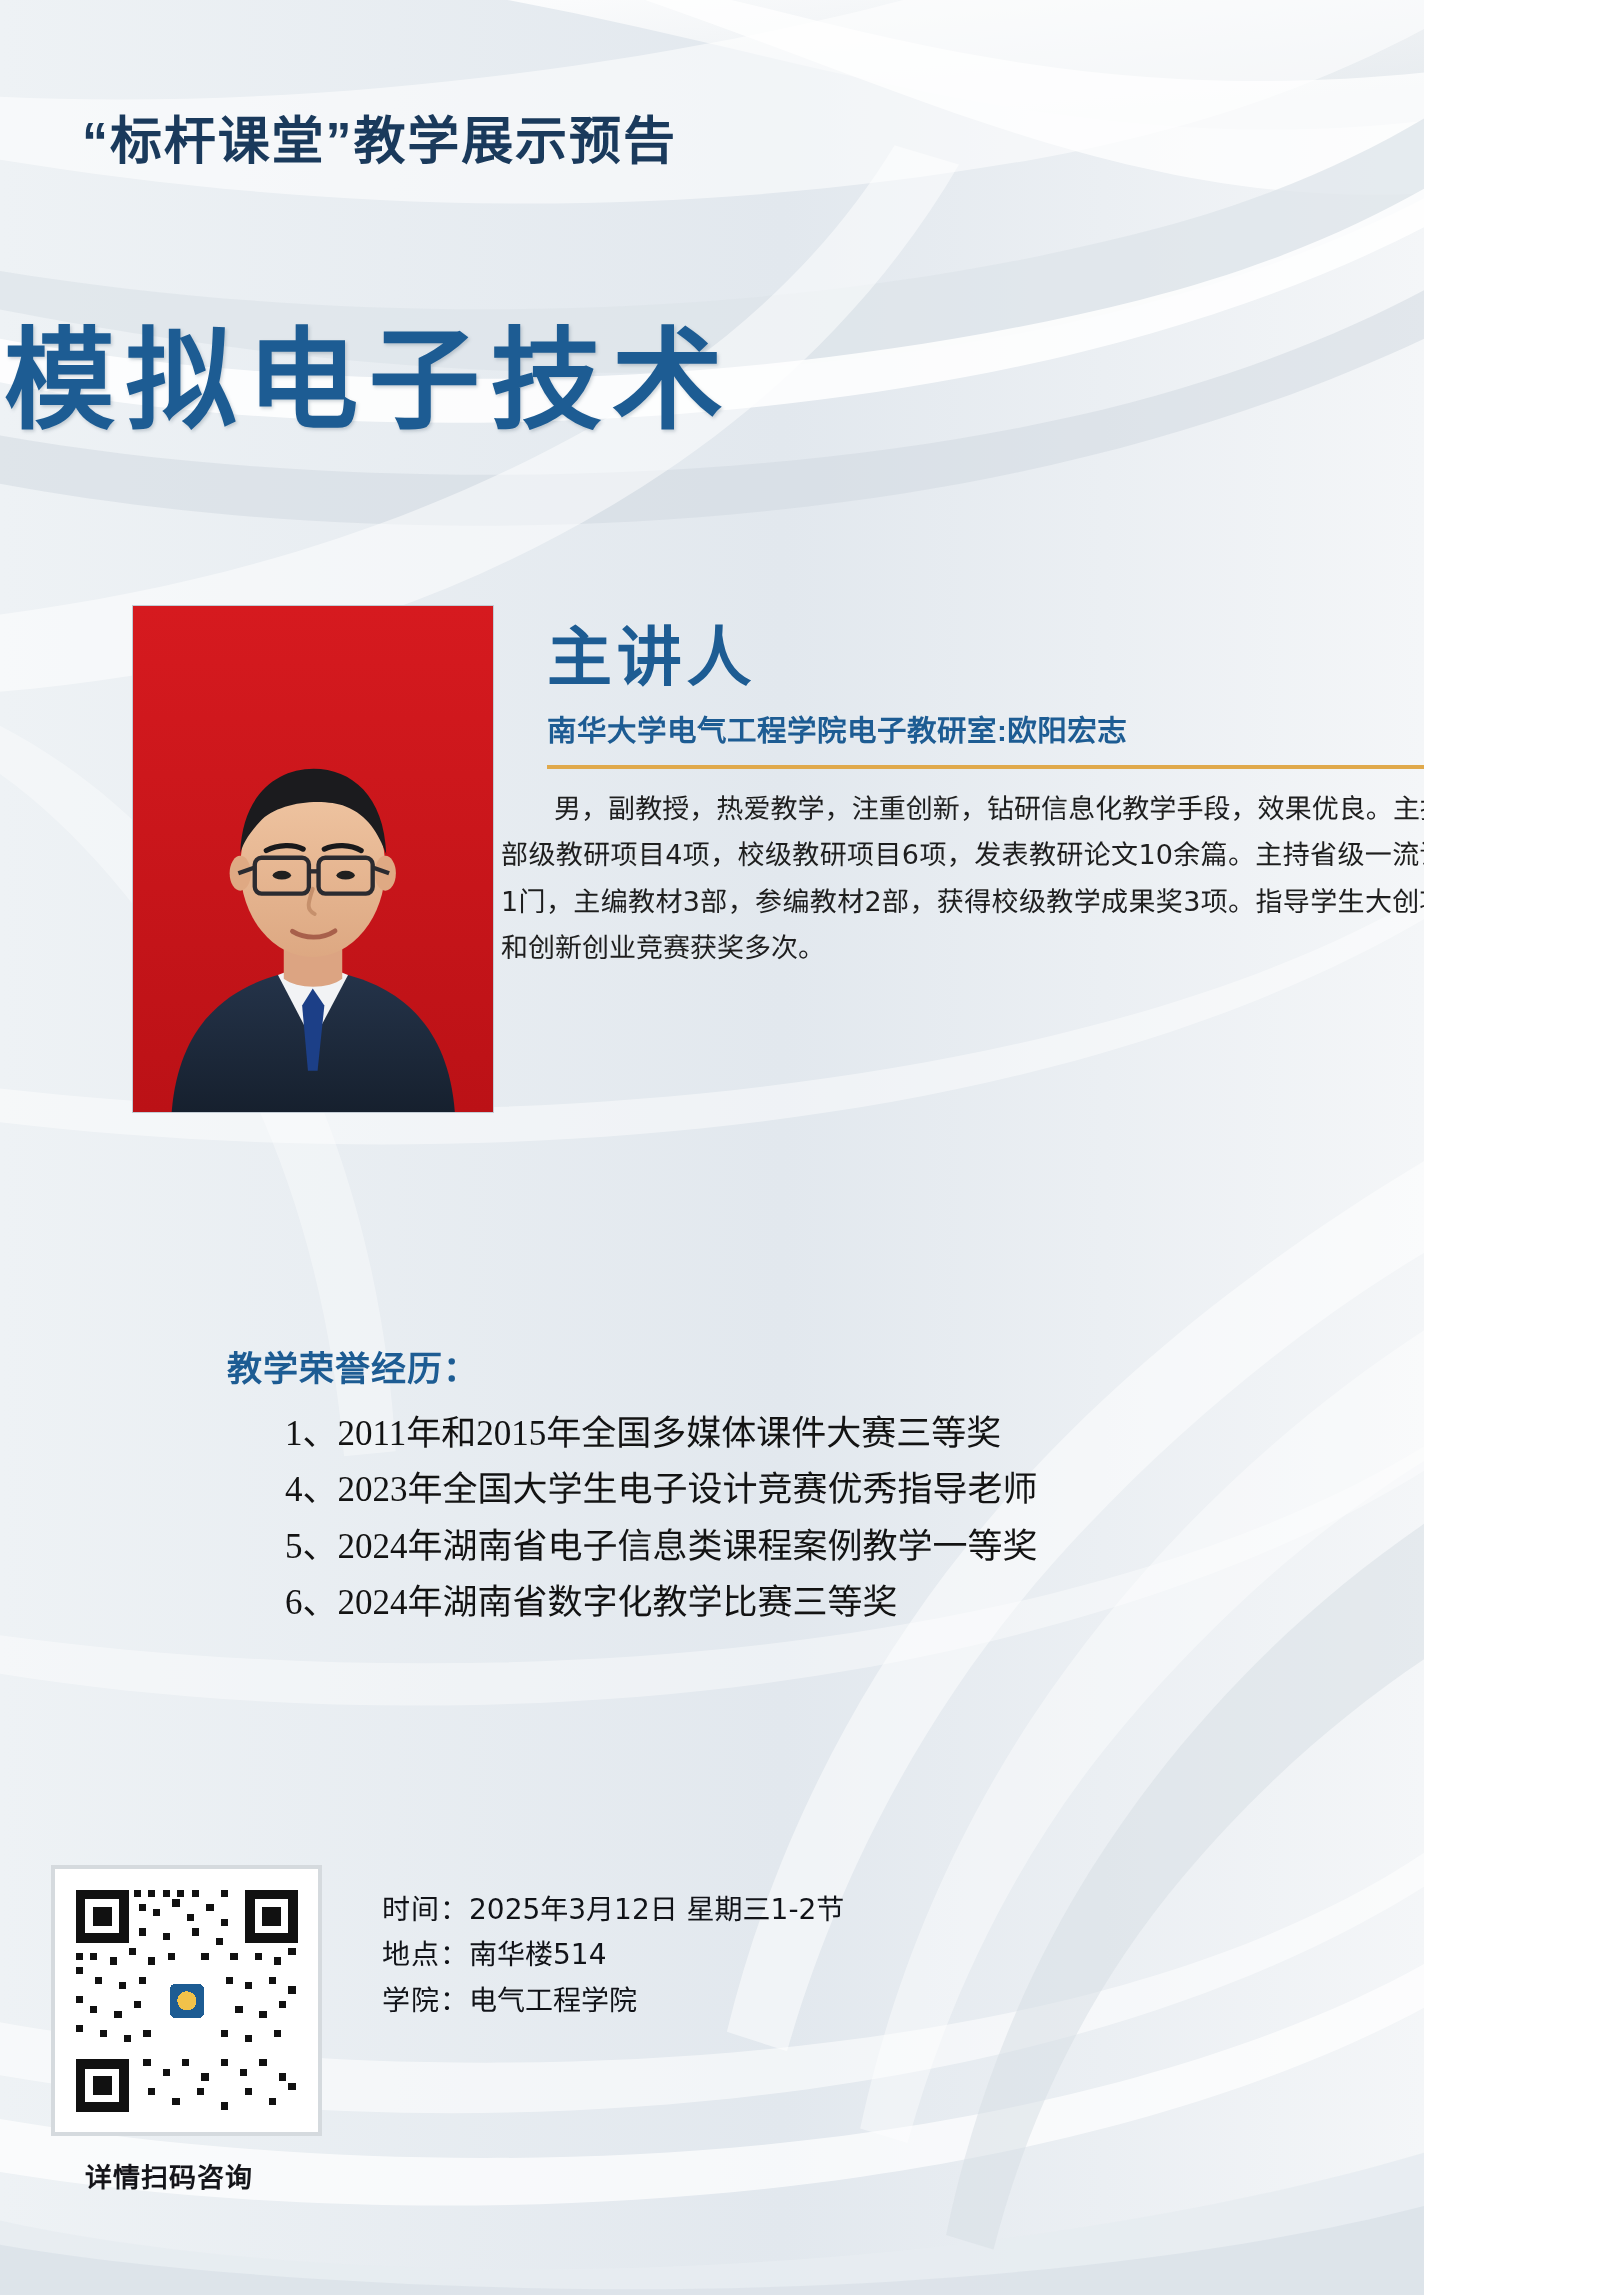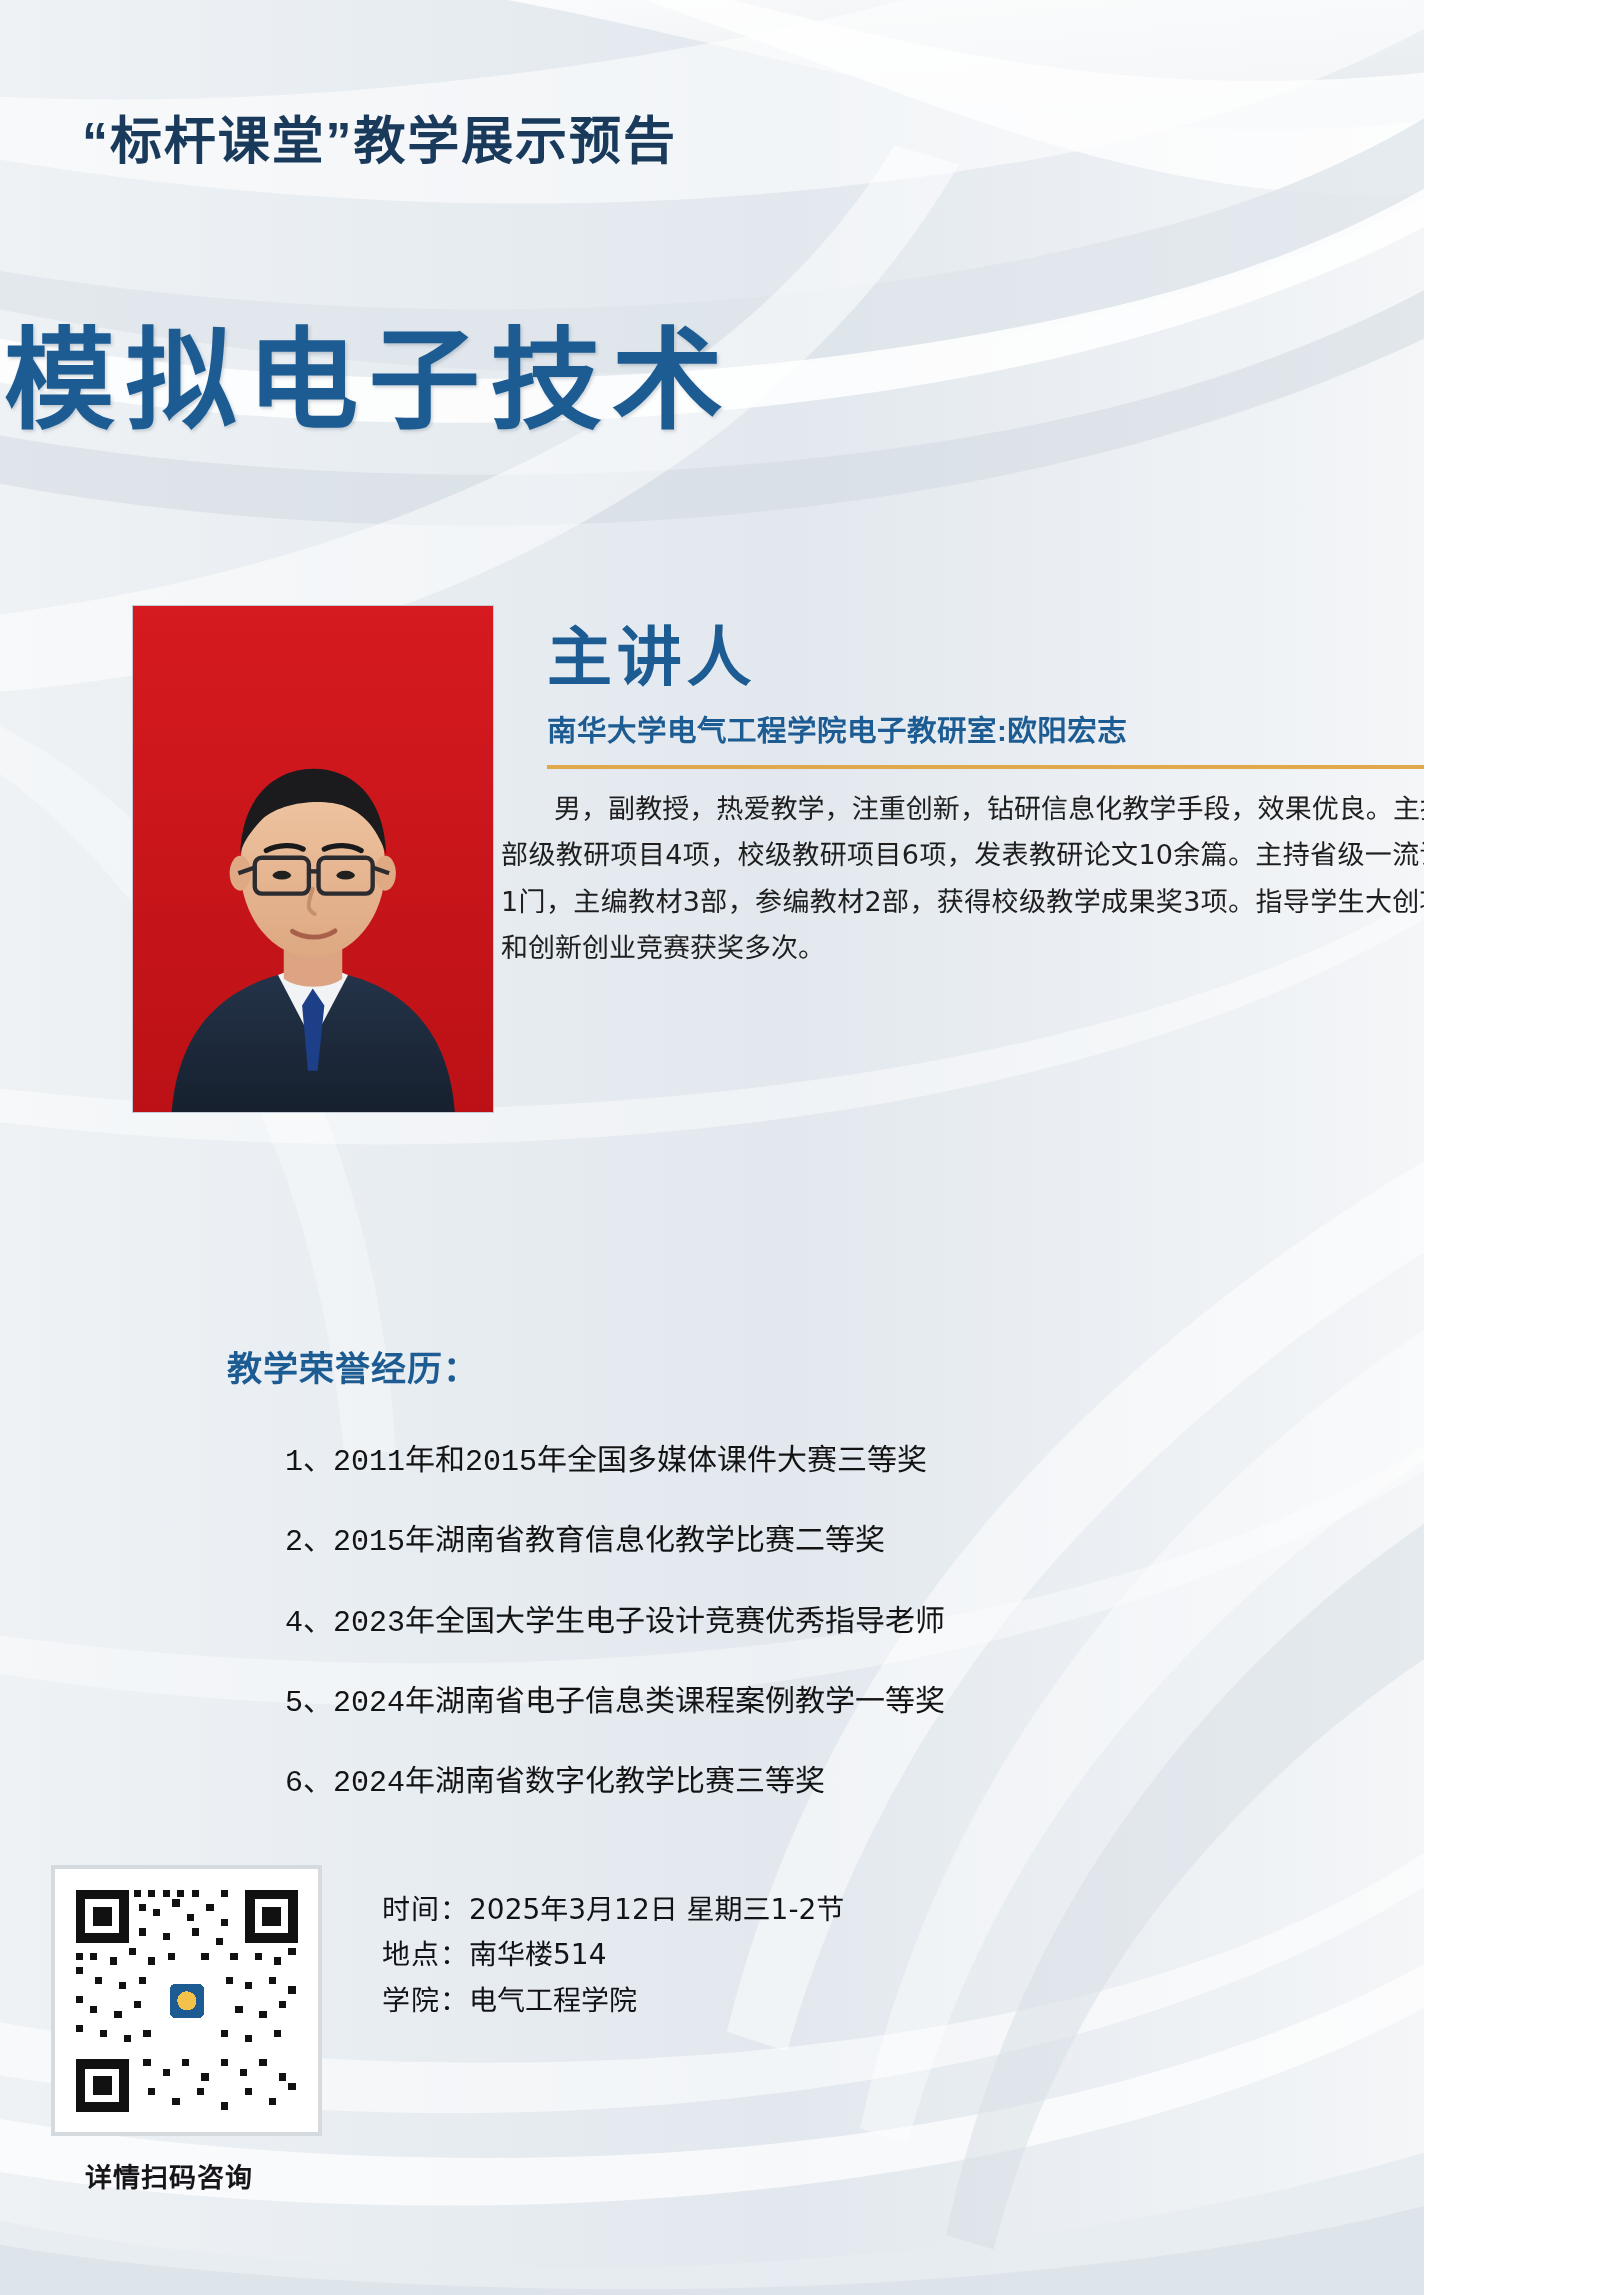--- a/index.html
+++ b/index.html
@@ -122,26 +122,25 @@
   }
   .honors-list {
     position: absolute;
     left: 285px;
     top: 1406px;
     margin: 0;
     padding: 0;
     list-style: none;
   }
   .honors-list li {
-    font-size: 30px;
+    font-size: 35px;
     line-height: 1.61;
     color: #131313;
     white-space: nowrap;
-    font-family: Liberation Mono, monospace;
-    margin-top: 32px;
+    font-family: Liberation Serif, serif;
   }
 
   
   .qr-box {
     position: absolute;
     left: 51px;
     top: 1865px;
     width: 271px;
     height: 271px;
     background: #ffffff;
@@ -288,21 +287,20 @@
   <div class="speaker-affil">南华大学电气工程学院电子教研室:欧阳宏志</div>
 
   <div class="gold-rule"></div>
 
   <div class="speaker-bio">男，副教授，热爱教学，注重创新，钻研信息化教学手段，效果优良。主持省部级教研项目4项，校级教研项目6项，发表教研论文10余篇。主持省级一流课程1门，主编教材3部，参编教材2部，获得校级教学成果奖3项。指导学生大创项目和创新创业竞赛获奖多次。</div>
 
   <div class="honors-heading">教学荣誉经历：</div>
 
   <ul class="honors-list">
     <li>1、2011年和2015年全国多媒体课件大赛三等奖</li>
-    <li>2、2015年湖南省教育信息化教学比赛二等奖</li>
     <li>4、2023年全国大学生电子设计竞赛优秀指导老师</li>
     <li>5、2024年湖南省电子信息类课程案例教学一等奖</li>
     <li>6、2024年湖南省数字化教学比赛三等奖</li>
   </ul>
 
   <div class="qr-box">
     <svg viewBox="0 0 100 100" xmlns="http://www.w3.org/2000/svg" shape-rendering="crispEdges">
       <rect width="100" height="100" fill="#ffffff"></rect>
       <g fill="#111111">
 

